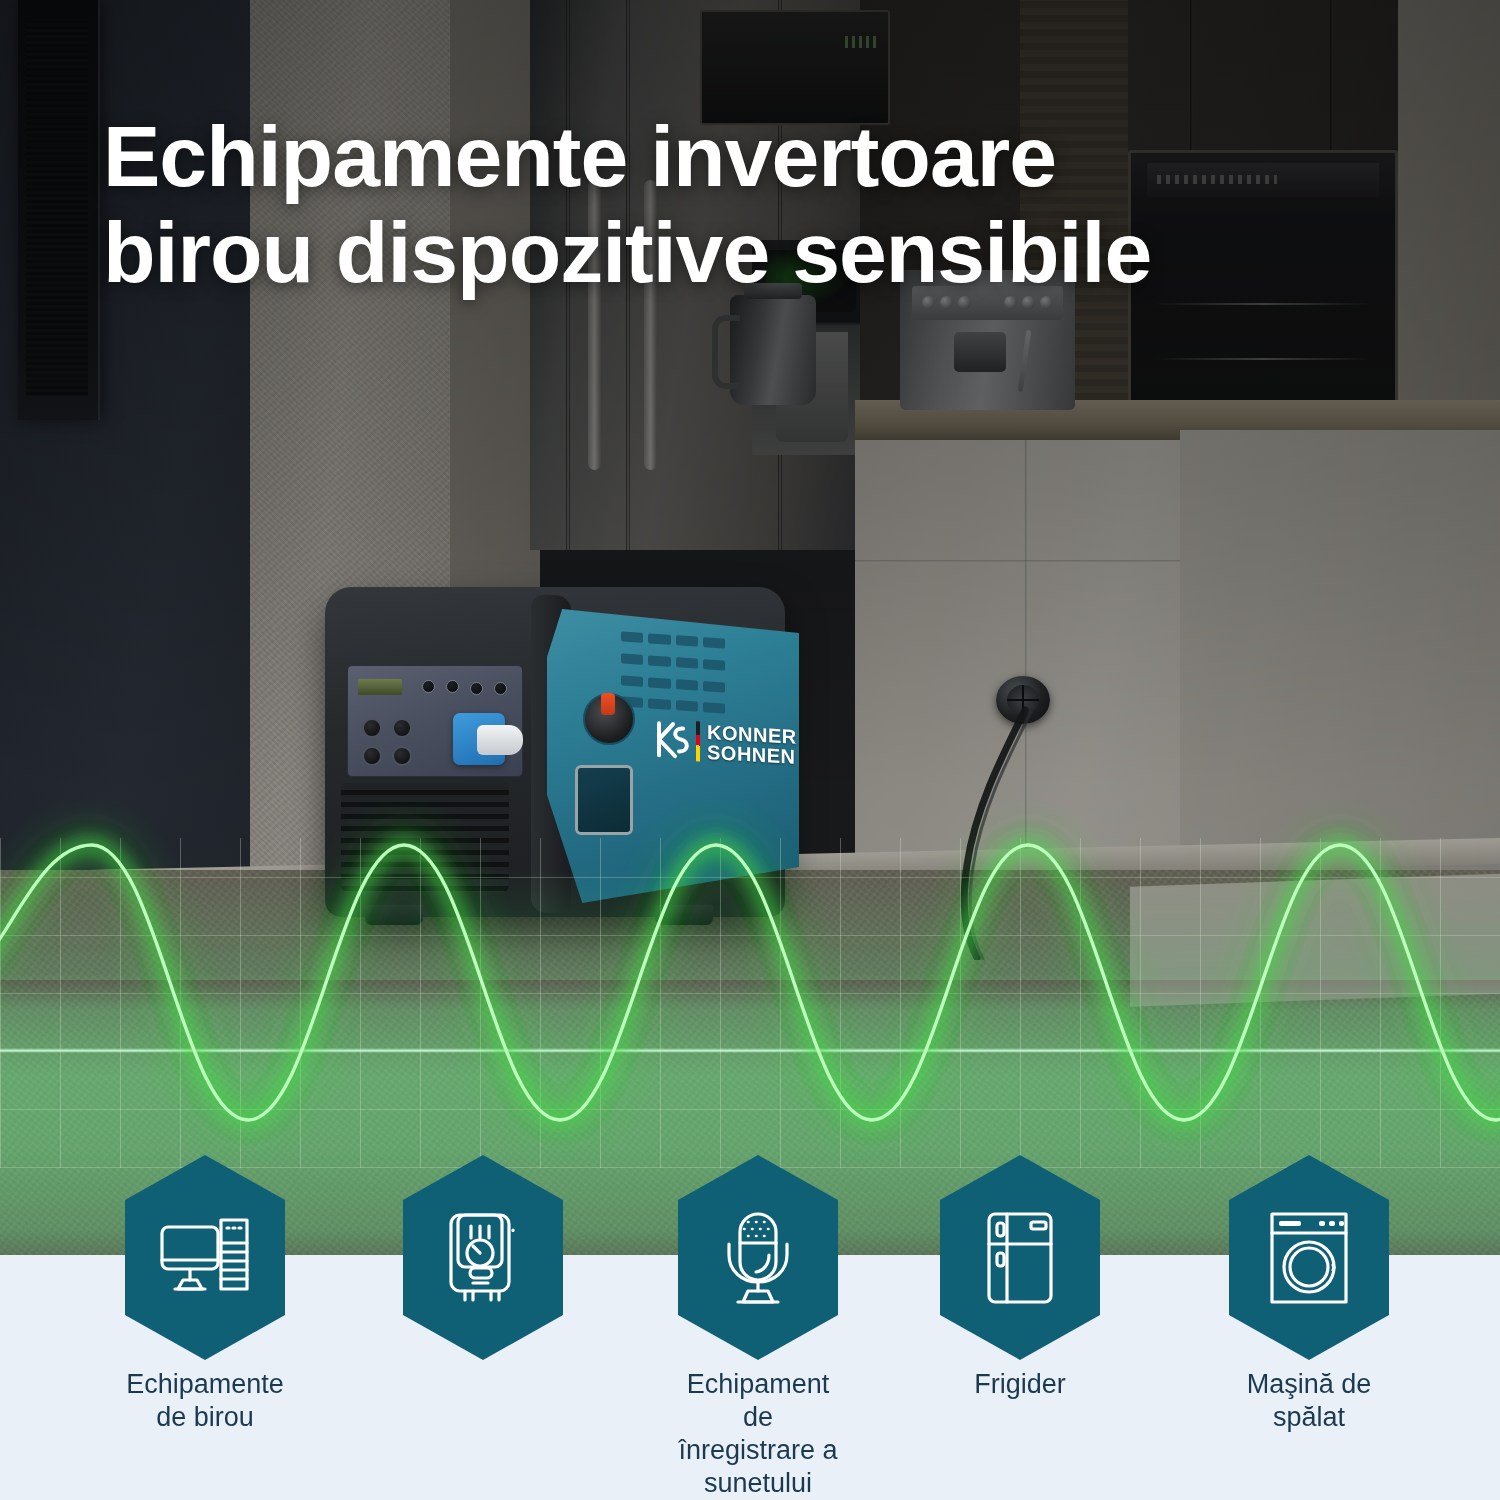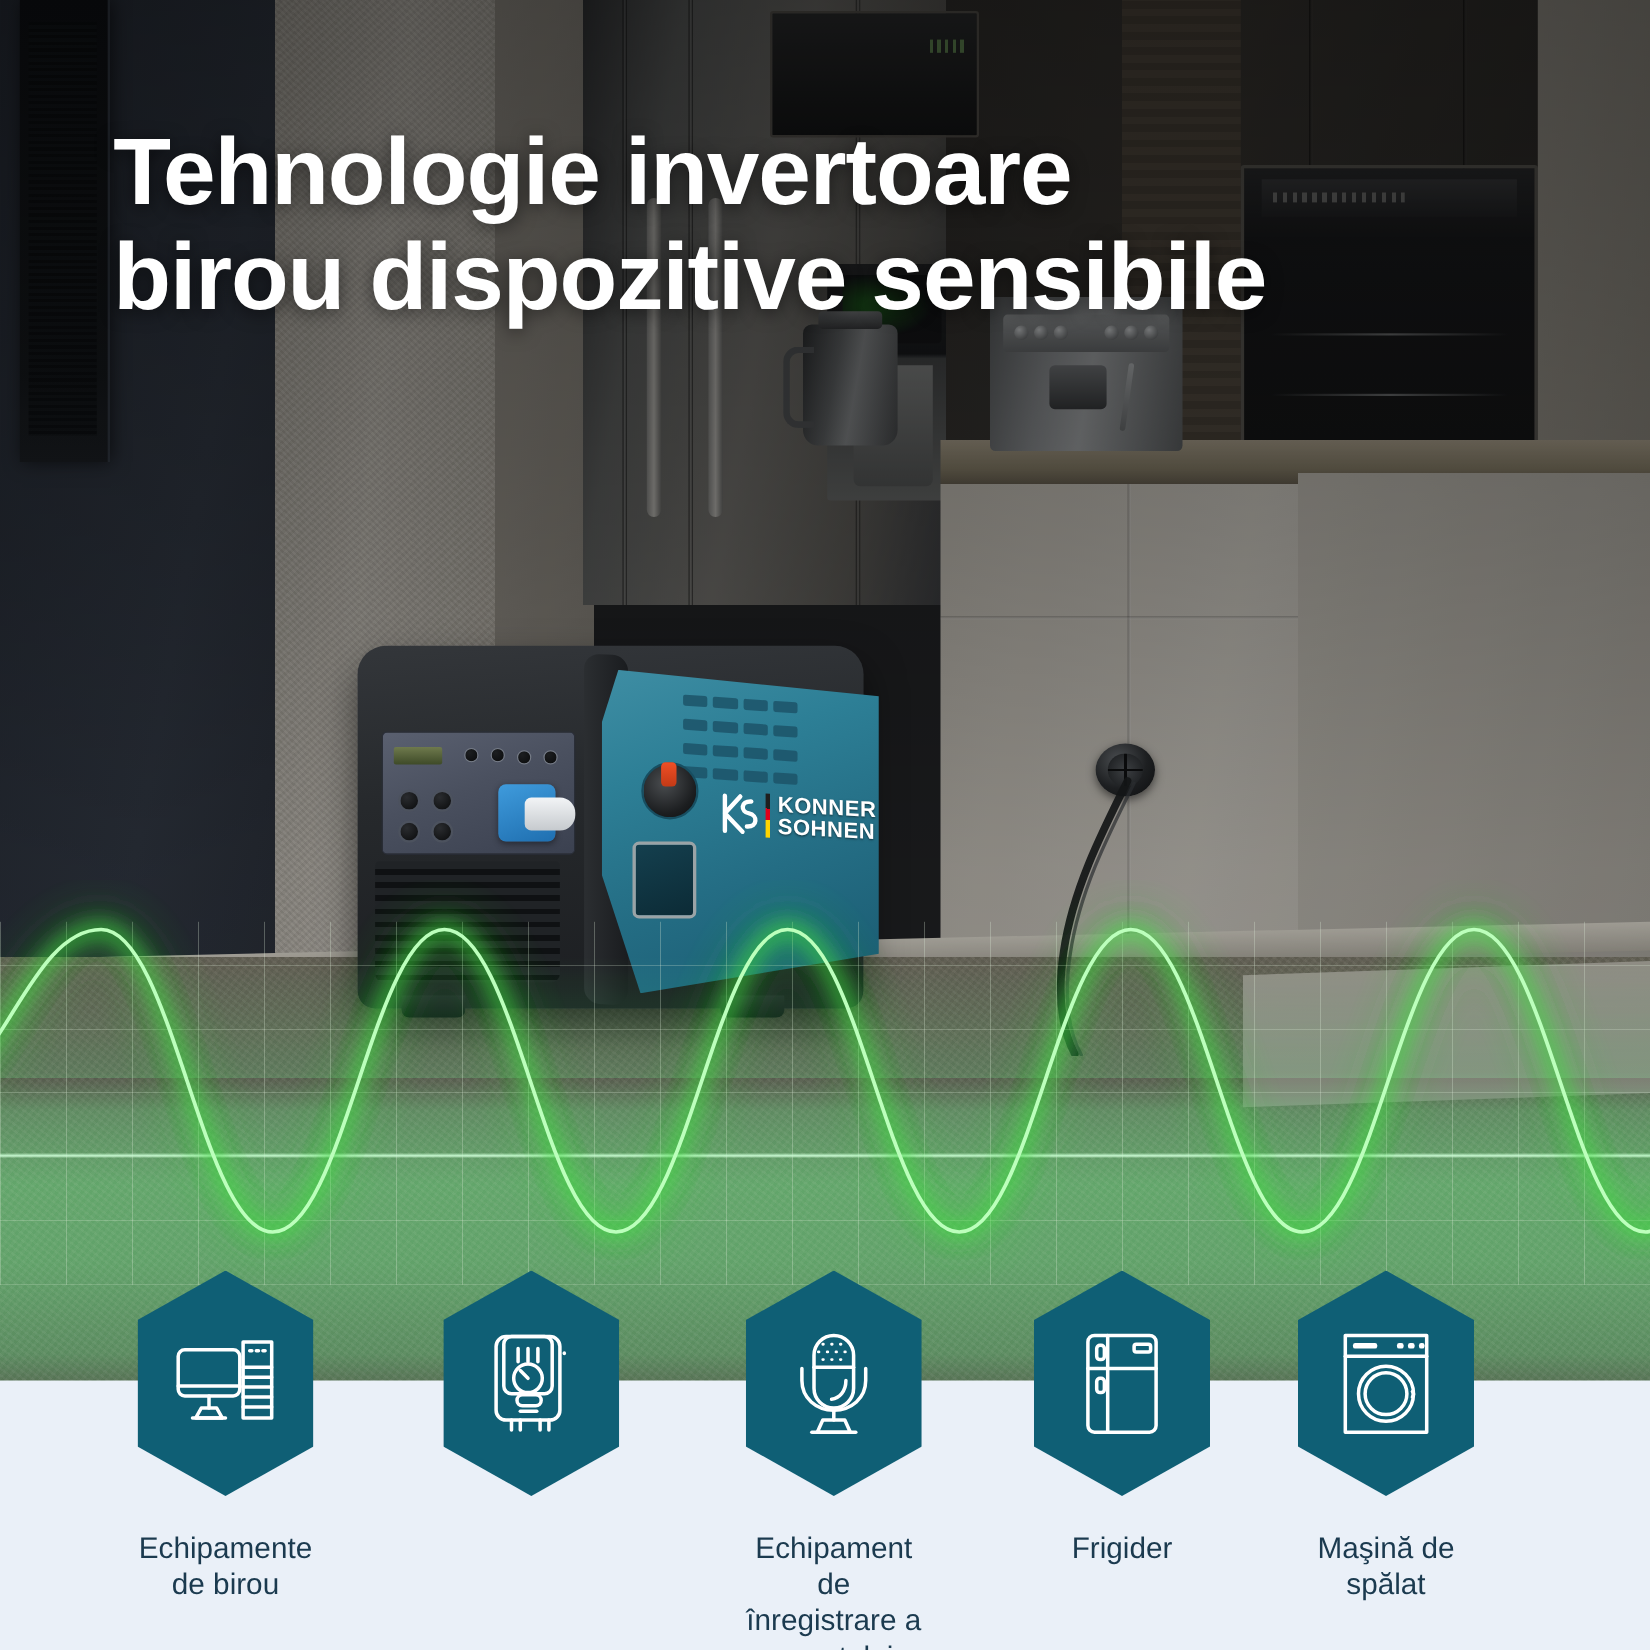--- a/index.html
+++ b/index.html
@@ -442,21 +442,21 @@
   .hex{
     position:absolute; left:0; top:0; width:160px; height:205px;
     background:#0f5f75;
     clip-path: polygon(50% 0%, 100% 22%, 100% 78%, 50% 100%, 0% 78%, 0% 22%);
     filter: drop-shadow(0 6px 14px rgba(8,40,55,.35));
   }
   .hex svg{
     position:absolute; left:50%; top:50%; transform: translate(-50%,-50%);
   }
   .cat-label{
-    margin-top:31px;
+    margin-top:8px;
     color:#1b3a4f;
     font-family:"Liberation Sans", sans-serif;
     font-size:27px;
     line-height:1.22;
     font-weight:400;
     white-space:pre-line;
   }
 </style>
 </head>
 <body>
@@ -602,21 +602,21 @@
         </feMerge>
       </filter>
     </defs>
     <g>
       <path id="sinepath" d="M -50 182 C 0 182, 28 45, 92 45 C 156 45, 184 320, 248 320 C 312 320, 340 45, 404 45 C 468 45, 496 320, 560 320 C 624 320, 652 45, 716 45 C 780 45, 808 320, 872 320 C 936 320, 964 45, 1028 45 C 1092 45, 1120 320, 1184 320 C 1248 320, 1276 45, 1340 45 C 1404 45, 1432 320, 1496 320 C 1520 320, 1540 250, 1560 182" fill="none" stroke="#3ee03e" stroke-width="9" filter="url(#neon)" opacity=".95"></path>
       <path d="M -50 182 C 0 182, 28 45, 92 45 C 156 45, 184 320, 248 320 C 312 320, 340 45, 404 45 C 468 45, 496 320, 560 320 C 624 320, 652 45, 716 45 C 780 45, 808 320, 872 320 C 936 320, 964 45, 1028 45 C 1092 45, 1120 320, 1184 320 C 1248 320, 1276 45, 1340 45 C 1404 45, 1432 320, 1496 320 C 1520 320, 1540 250, 1560 182" fill="none" stroke="#bcffbc" stroke-width="3.4" stroke-linecap="round"></path>
     </g>
   </svg>
 
   <h1 class="headline">
-    <span class="l1">Tehnologie invertoare</span>
+    <span class="l1">Echipamente invertoare</span>
     <span class="l2">birou dispozitive sensibile</span>
   </h1>
 
   <div class="bottom-panel"></div>
 
   <div class="cats">
 
     <div class="cat" style="left:115px; top:5px;">
       <div class="hexwrap">
         <div class="hex">
@@ -695,21 +695,21 @@
               <rect x="14" y="12" width="7" height="13" rx="3"></rect>
               <rect x="14" y="42" width="7" height="13" rx="3"></rect>
               <rect x="48" y="11" width="15" height="7" rx="2"></rect>
             </g>
           </svg>
         </div>
       </div>
       <div class="cat-label">Frigider</div>
     </div>
 
-    <div class="cat" style="left:1170px; top:5px;">
+    <div class="cat" style="left:1219px; top:5px;">
       <div class="hexwrap">
         <div class="hex">
           <svg width="84" height="94" viewBox="0 0 84 94">
             <g fill="none" stroke="#ffffff" stroke-width="3.2" stroke-linecap="round" stroke-linejoin="round">
               <rect x="5" y="3" width="74" height="88"></rect>
               <path d="M5 22 H79"></path>
               <rect x="12" y="10" width="22" height="5" rx="2" fill="#ffffff" stroke="none"></rect>
               <rect x="52" y="10" width="6" height="5" rx="2" fill="#ffffff" stroke="none"></rect>
               <rect x="62" y="10" width="6" height="5" rx="2" fill="#ffffff" stroke="none"></rect>
               <rect x="72" y="10" width="5" height="5" rx="2" fill="#ffffff" stroke="none"></rect>

